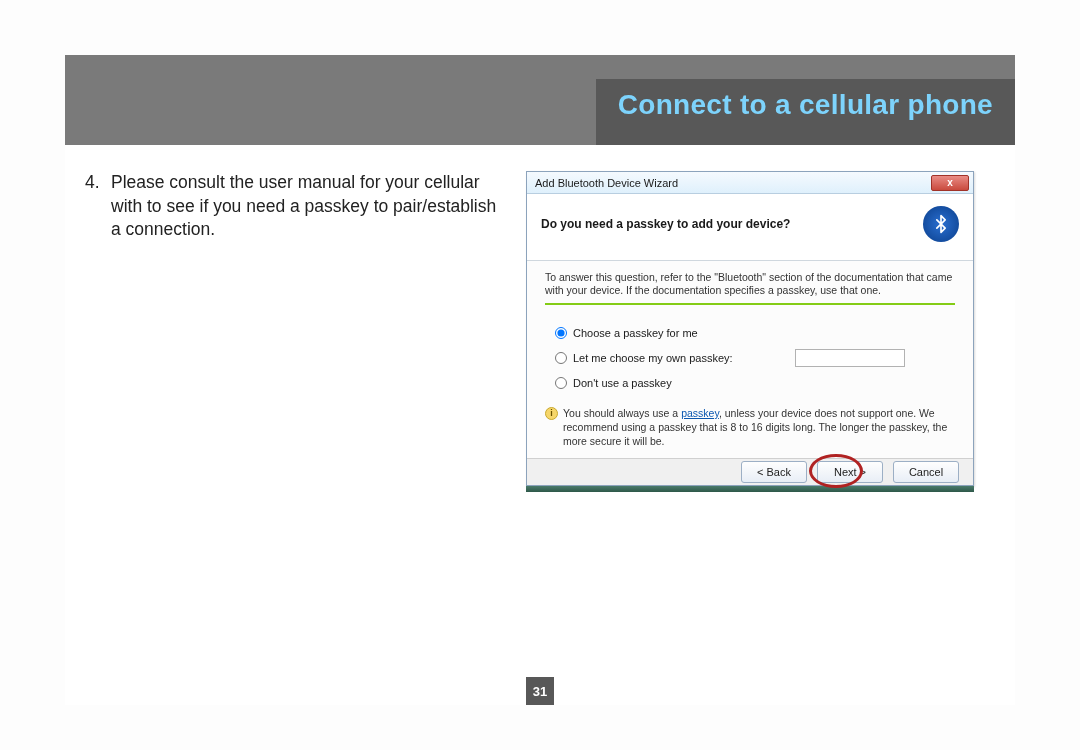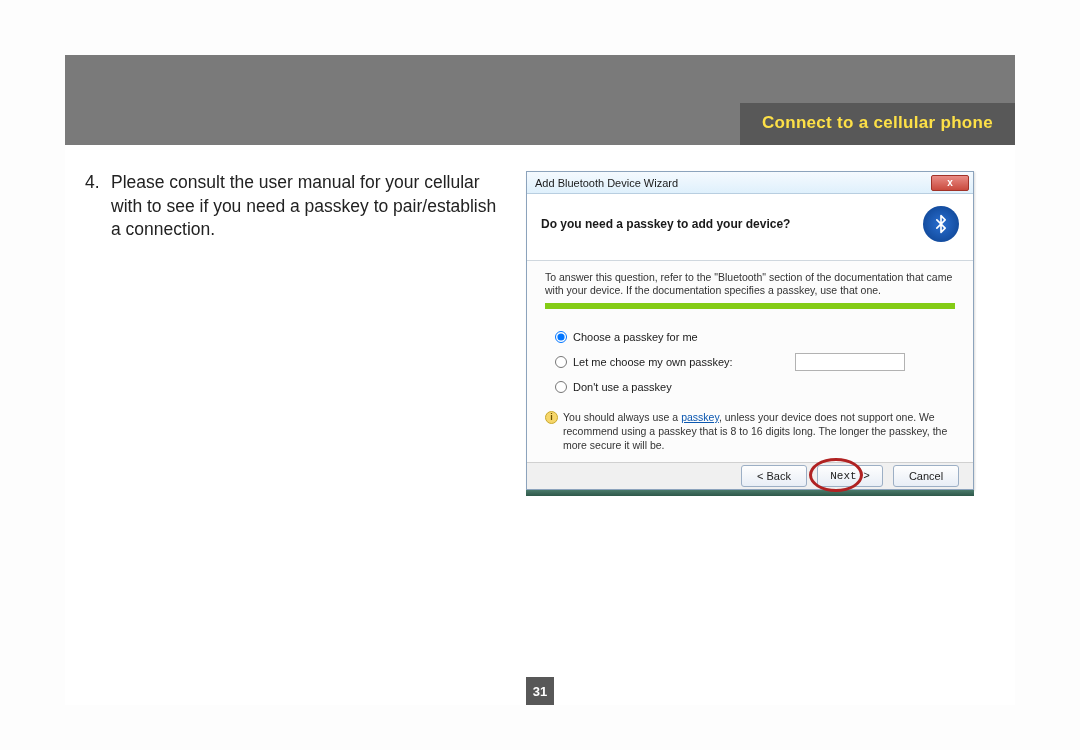--- a/index.html
+++ b/index.html
@@ -21,24 +21,24 @@
     .header-band {
       height: 90px;
       background: #7a7a7a;
       position: relative;
     }
     .header-title {
       position: absolute;
       right: 0;
       bottom: 0;
       background: #585858;
-      color: #fde047;
-      font-size: 17px;
-      font-weight: bold;
-      padding: 10px 22px 12px 22px;
+      color: #7dd3fc;
+      font-size: 28px;
+      font-weight: bold;
+      padding: 10px 22px 24px 22px;
       letter-spacing: 0.3px;
     }
     .content {
       padding: 26px 20px 0 20px;
       display: flex;
       gap: 16px;
     }
     .left-col {
       flex: 0 0 425px;
     }
@@ -112,21 +112,21 @@
     }
     .bt-glyph { font-size: 20px; }
     .win-body {
       background: #fcfcfc;
       padding: 8px 18px 10px 18px;
     }
     .instr {
       font-size: 10.5px;
       line-height: 1.25;
       padding: 2px 0 6px 0;
-      border-bottom: 6px solid #84cc16;
+      border-bottom: 2px solid #84cc16;
       margin-bottom: 22px;
       color: #333;
     }
     .options { padding-left: 10px; }
     .opt {
       display: flex;
       align-items: center;
       gap: 6px;
       margin-bottom: 10px;
       font-size: 11px;
@@ -275,21 +275,21 @@
           <div class="note">
             <span class="note-icon">i</span>
             <span>You should always use a </span><span class="note-link">passkey</span><span>, unless your device does not support one. We recommend using a passkey that is 8 to 16 digits long. The longer the passkey, the more secure it will be.</span>
           </div>
         </div>
 
         <div class="win-foot">
           <div class="wbtn">
               <span>&lt; Back</span>
             </div>
-          <div class="wbtn" style="position:relative;font-family:Liberation Mono, monospace;">
+          <div class="wbtn" style="position:relative;">
             <span>Next &gt;</span>
             <span class="next-ring" style="left:-9px; top:-8px;"></span>
           </div>
           <div class="wbtn">
               <span>Cancel</span>
             </div>
         </div>
       </div>
       <div class="desk-strip"></div>
     </div>

